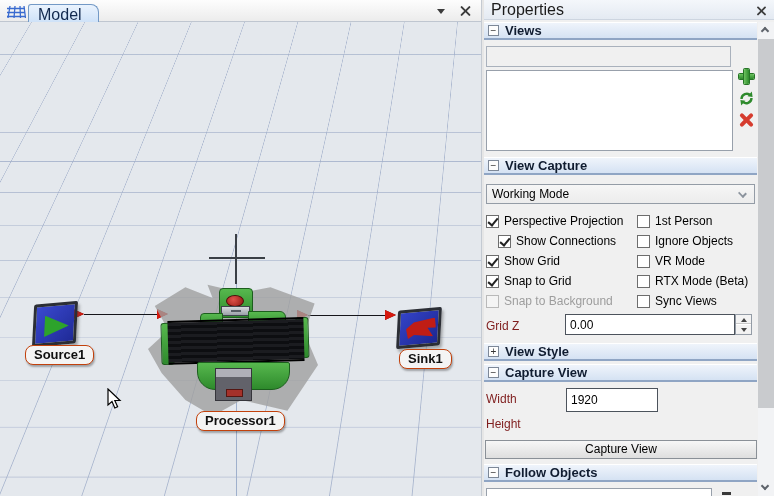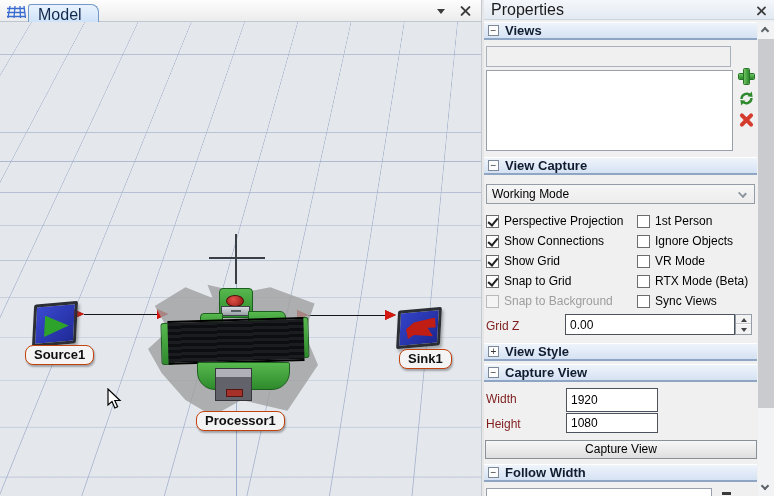--- a/index.html
+++ b/index.html
@@ -270,21 +270,21 @@
     </div>
     <div class="dropdown">
       <span>Working Mode</span>
       <div class="dd-chev"></div>
     </div>
 
     <div class="cbrow" style="left:2px; top:213px;">
       <div class="cb checked"></div>
       <span class="lbl">Perspective Projection</span>
     </div>
-    <div class="cbrow" style="left:2px; top:233px;">
+    <div class="cbrow" style="left:14px; top:233px;">
       <div class="cb checked"></div>
       <span class="lbl">Show Connections</span>
     </div>
     <div class="cbrow" style="left:2px; top:253px;">
       <div class="cb checked"></div>
       <span class="lbl">Show Grid</span>
     </div>
     <div class="cbrow" style="left:2px; top:273px;">
       <div class="cb checked"></div>
       <span class="lbl">Snap to Grid</span>
@@ -327,26 +327,25 @@
       <span class="ttl">View Style</span>
     </div>
 
     <div class="sec-hdr" style="top:364px;">
       <div class="collapse-box">−</div>
       <span class="ttl">Capture View</span>
     </div>
     <span class="field-label" style="left:2px; top:392px;">Width</span>
     <input class="txt-input" style="left: 82px; top: 388px; width: 92px; height: 24px;" value="1920">
     <span class="field-label" style="left:2px; top:417px;">Height</span>
-    <input class="txt-input" style="left: 82px; top: 413px; width: 92px; height: 20px;" value="1080">
     <button class="btn">Capture View</button>
 
     <div class="sec-hdr" style="top:464px;">
       <div class="collapse-box">−</div>
-      <span class="ttl">Follow Width</span>
+      <span class="ttl">Follow Objects</span>
     </div>
     <div class="partial-box"></div>
     <div class="partial-dash"></div>
 
     <div class="sb">
       <div class="sb-btn sb-up">
           <div class="chev"></div>
         </div>
       <div class="sb-thumb"></div>
       <div class="sb-btn sb-down">

